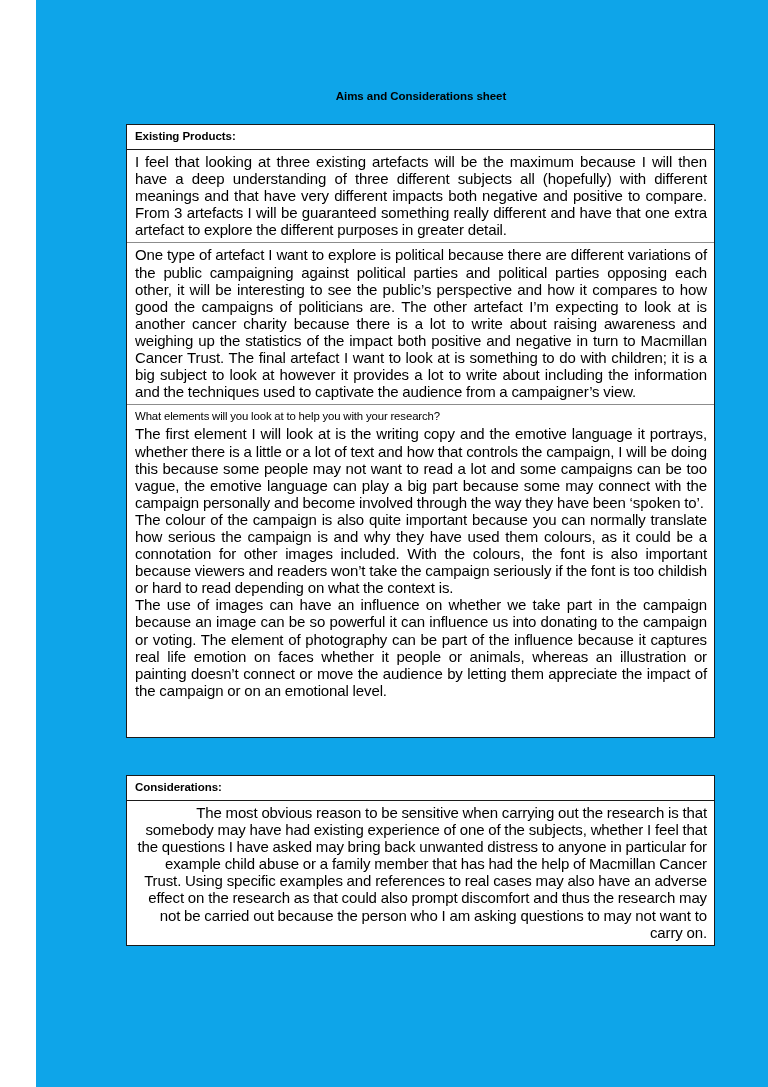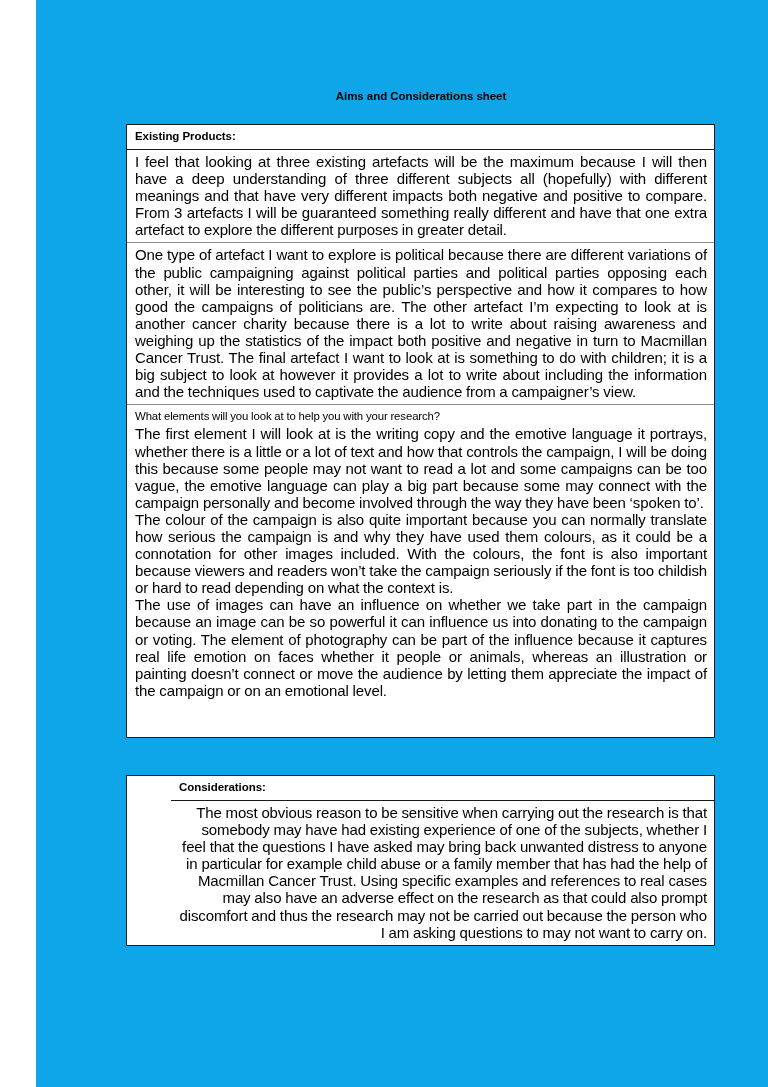--- a/index.html
+++ b/index.html
@@ -35,21 +35,21 @@
   }
   .tbl {
     position: absolute;
     left: 90px;
     width: 589px;
     border: 1.4px solid #1a1a1a;
     box-sizing: border-box;
     background: #ffffff;
   }
   #table-existing-products { top: 124px; }
-  #table-considerations { top: 775px; padding-left: 44px; }
+  #table-considerations { top: 775px; }
 
   .row {
     box-sizing: border-box;
     padding: 3px 7px 4px 8px;
   }
   .row + .row {
     border-top: 1.1px solid #8c8c8c;
   }
   .row.header-row {
     padding: 4px 7px 5px 8px;

